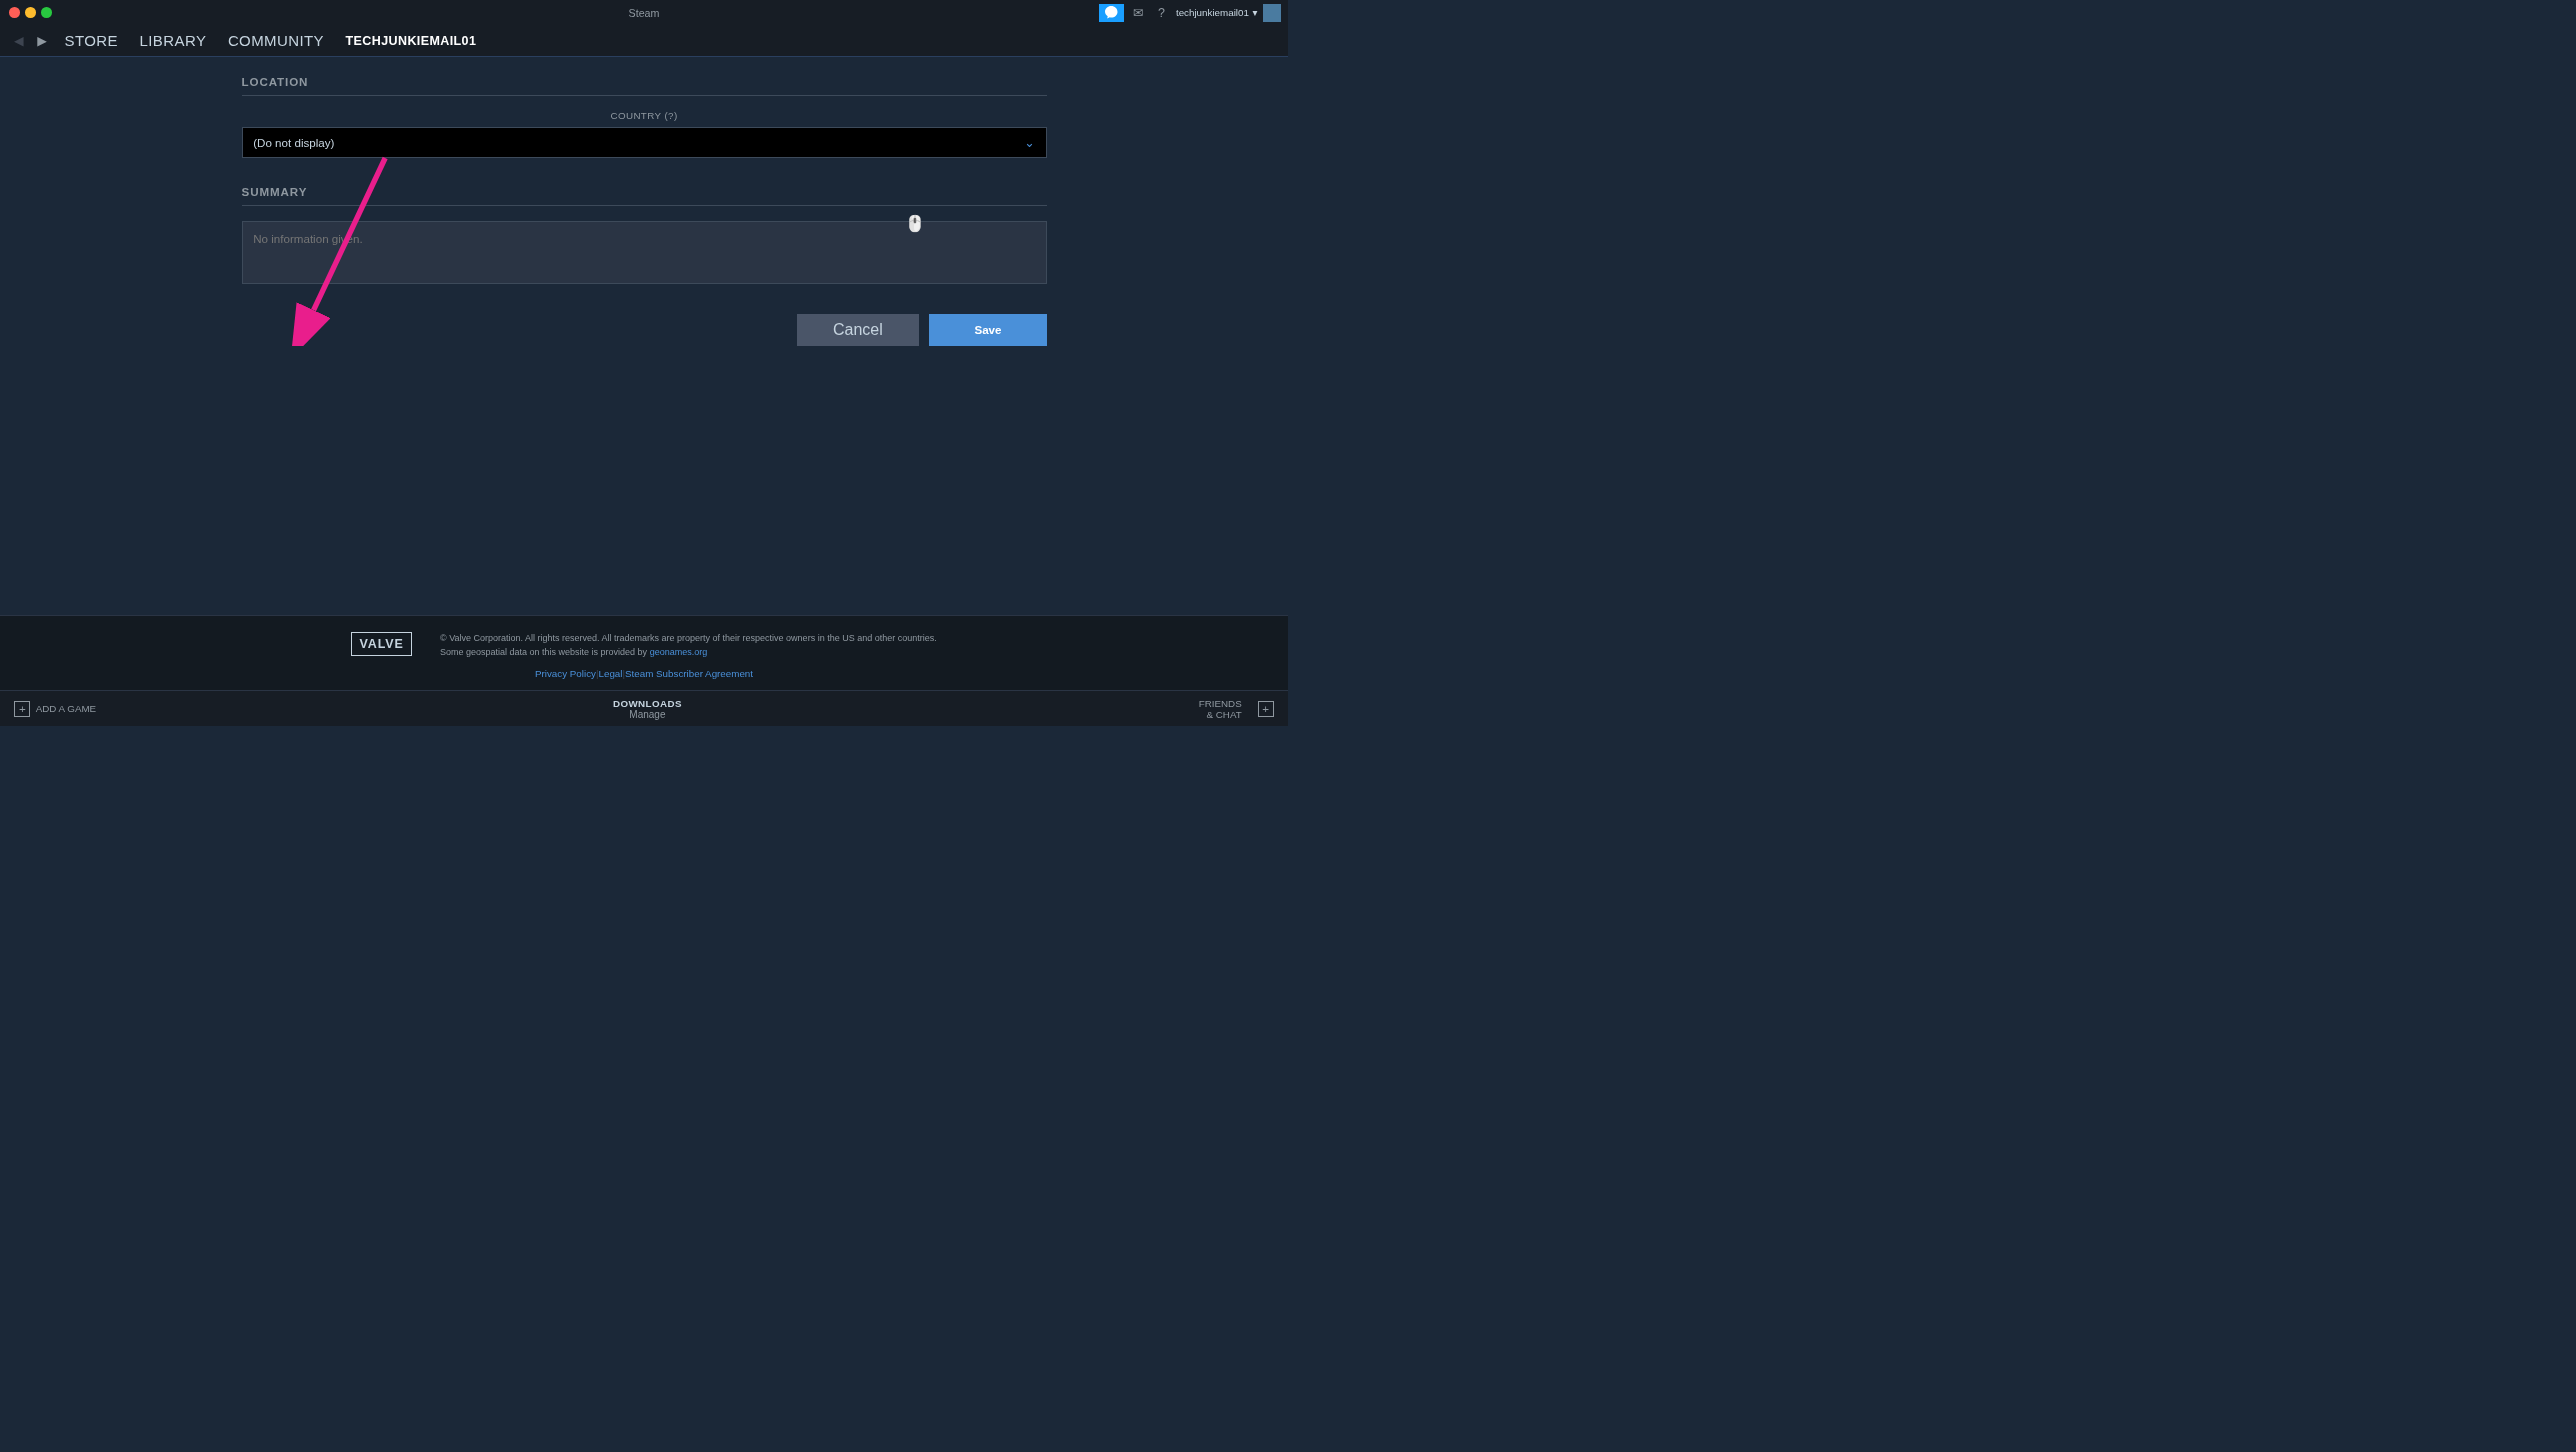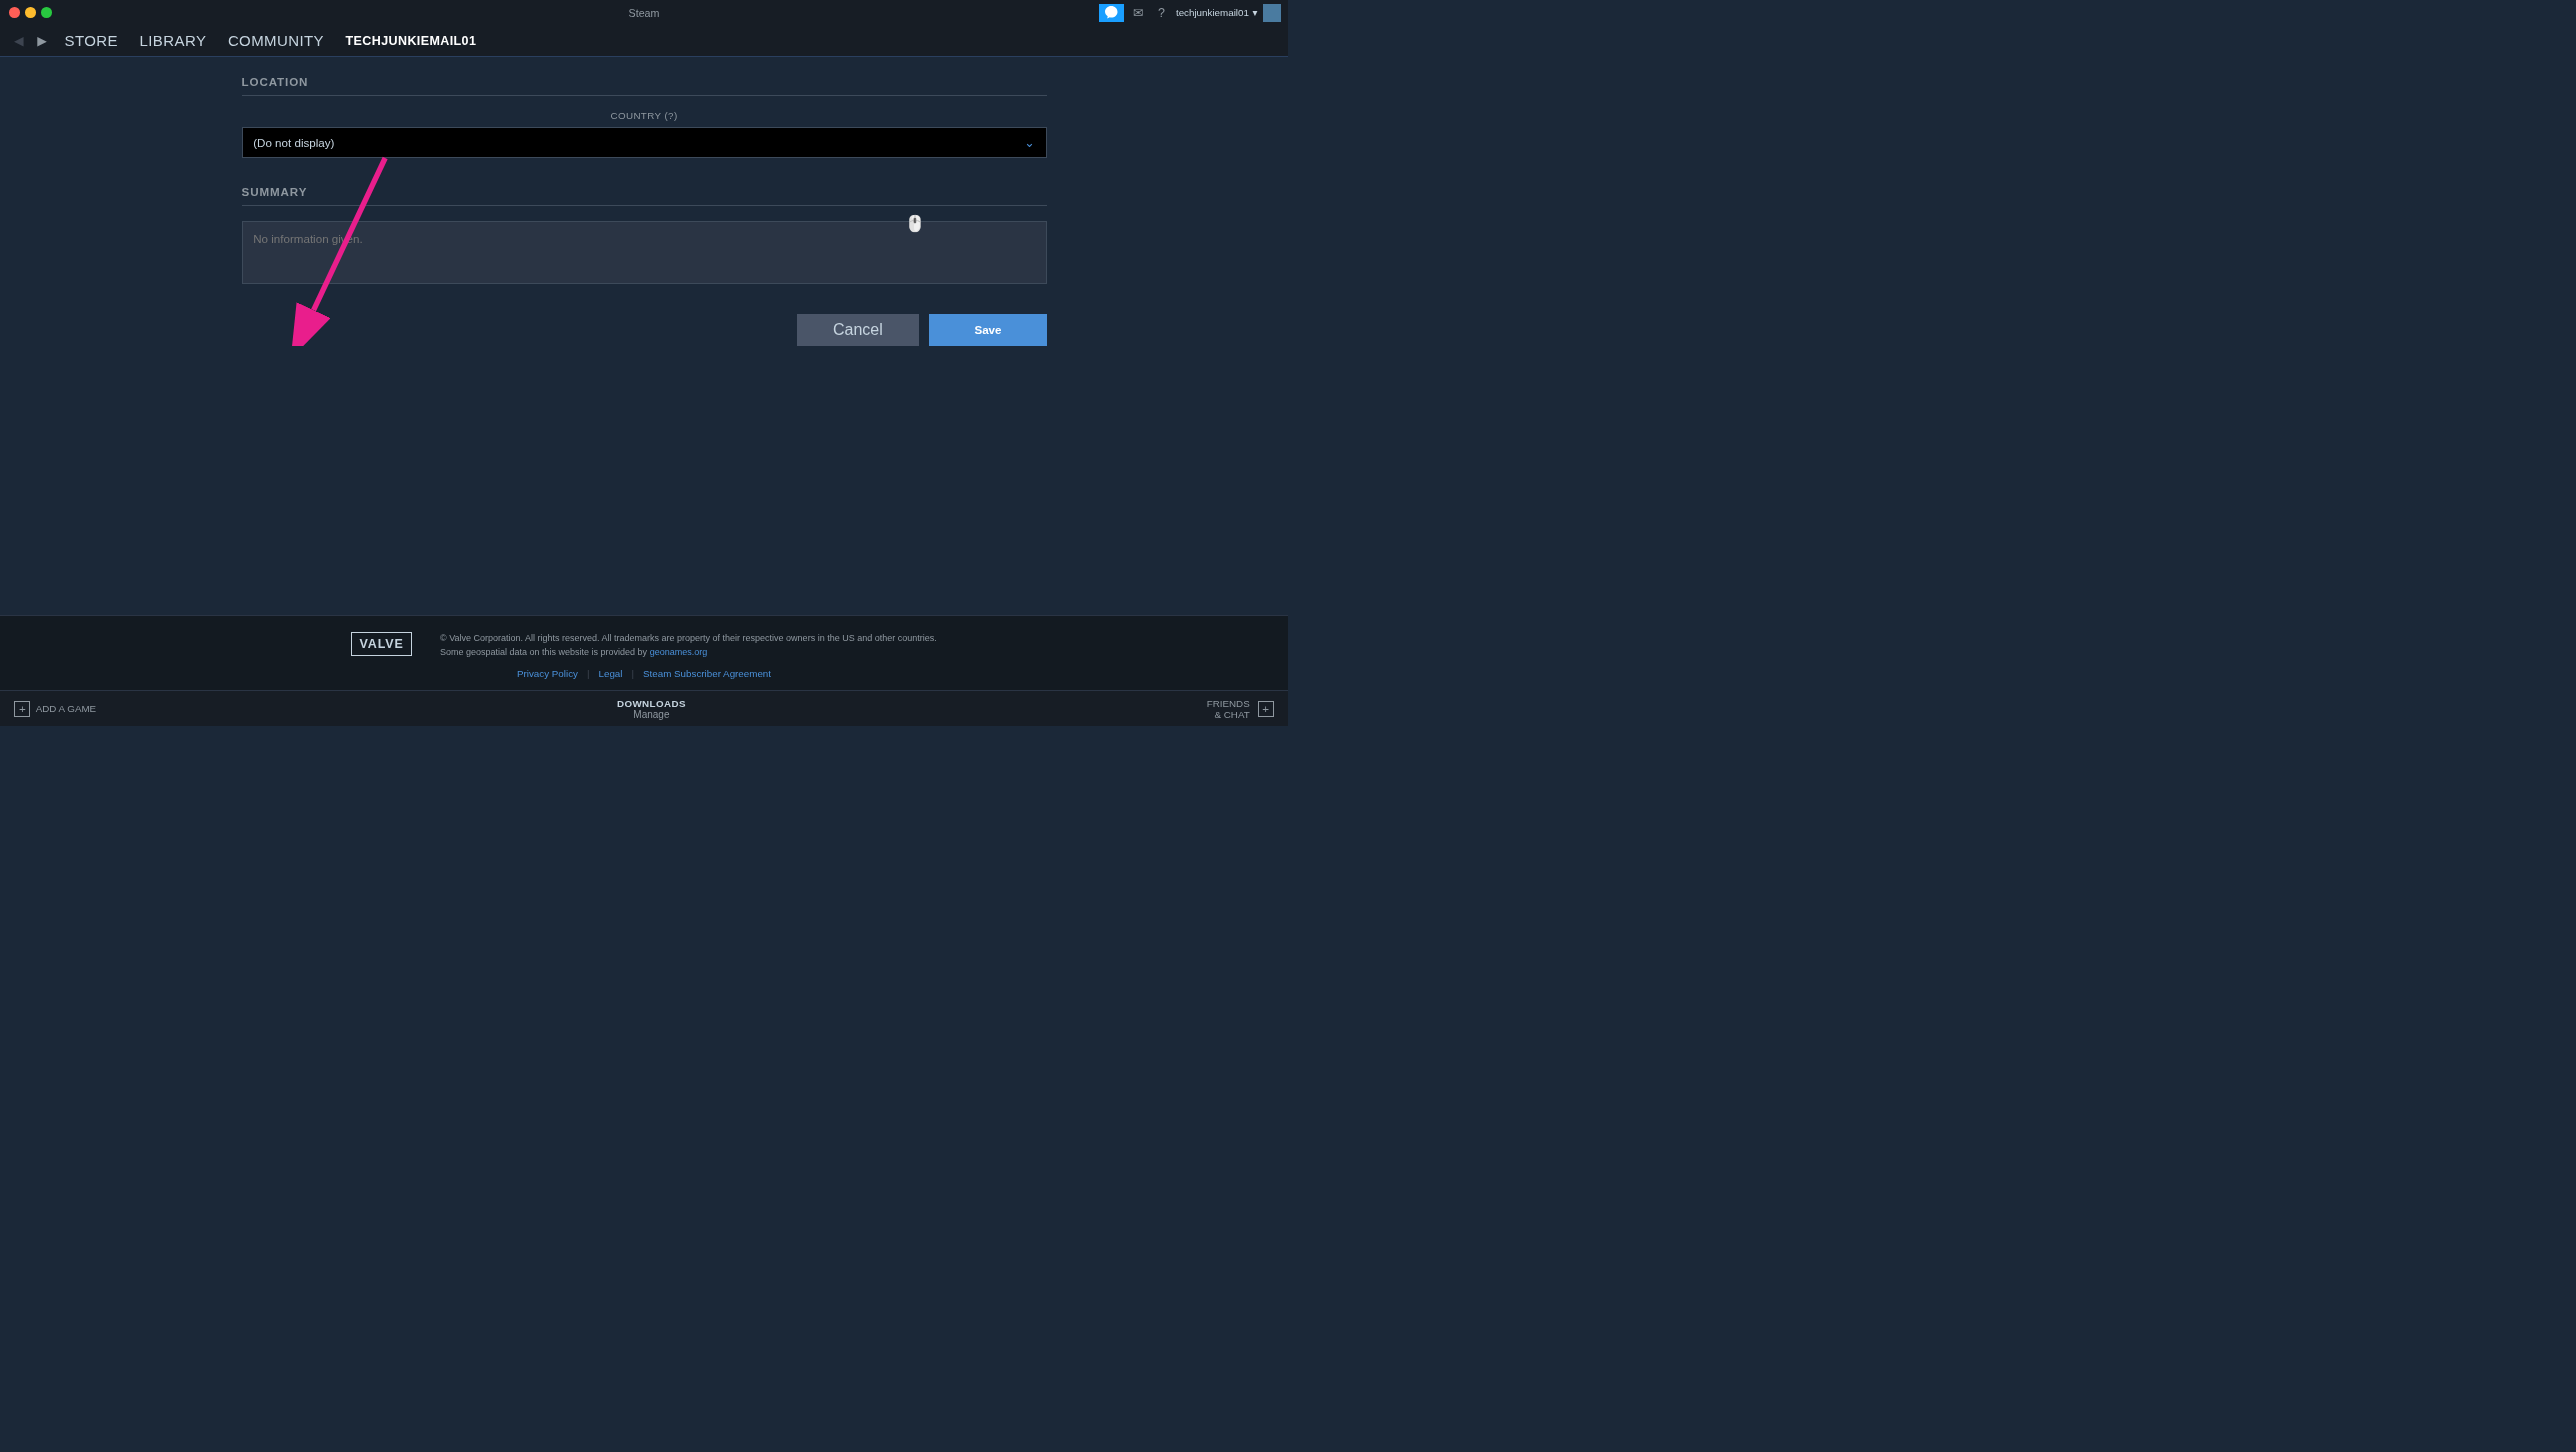--- a/index.html
+++ b/index.html
@@ -254,21 +254,21 @@
     }
     .footer-link {
       color: #4a90d9;
       text-decoration: none;
     }
     .footer-links {
       font-size: 9.8px;
       color: #8f98a0;
       display: flex;
       justify-content: center;
-      gap: 9px;
+      gap: 0;
     }
     .footer-divider {
       color: #3d4450;
     }
 
     
     .bottom-bar {
       position: absolute;
       bottom: 0;
       left: 0;
@@ -309,21 +309,21 @@
       color: #c6d4df;
       letter-spacing: 0.4px;
     }
     .bottom-downloads-sub {
       font-size: 10px;
       color: #8f98a0;
     }
     .bottom-friends {
       display: flex;
       align-items: center;
-      gap: 8px;
+      gap: 16px;
       color: #8f98a0;
       font-size: 9.8px;
       cursor: pointer;
     }
     .bottom-friends-icon {
       width: 16px;
       height: 16px;
       border: 0.9px solid #8f98a0;
       display: flex;
       align-items: center;

